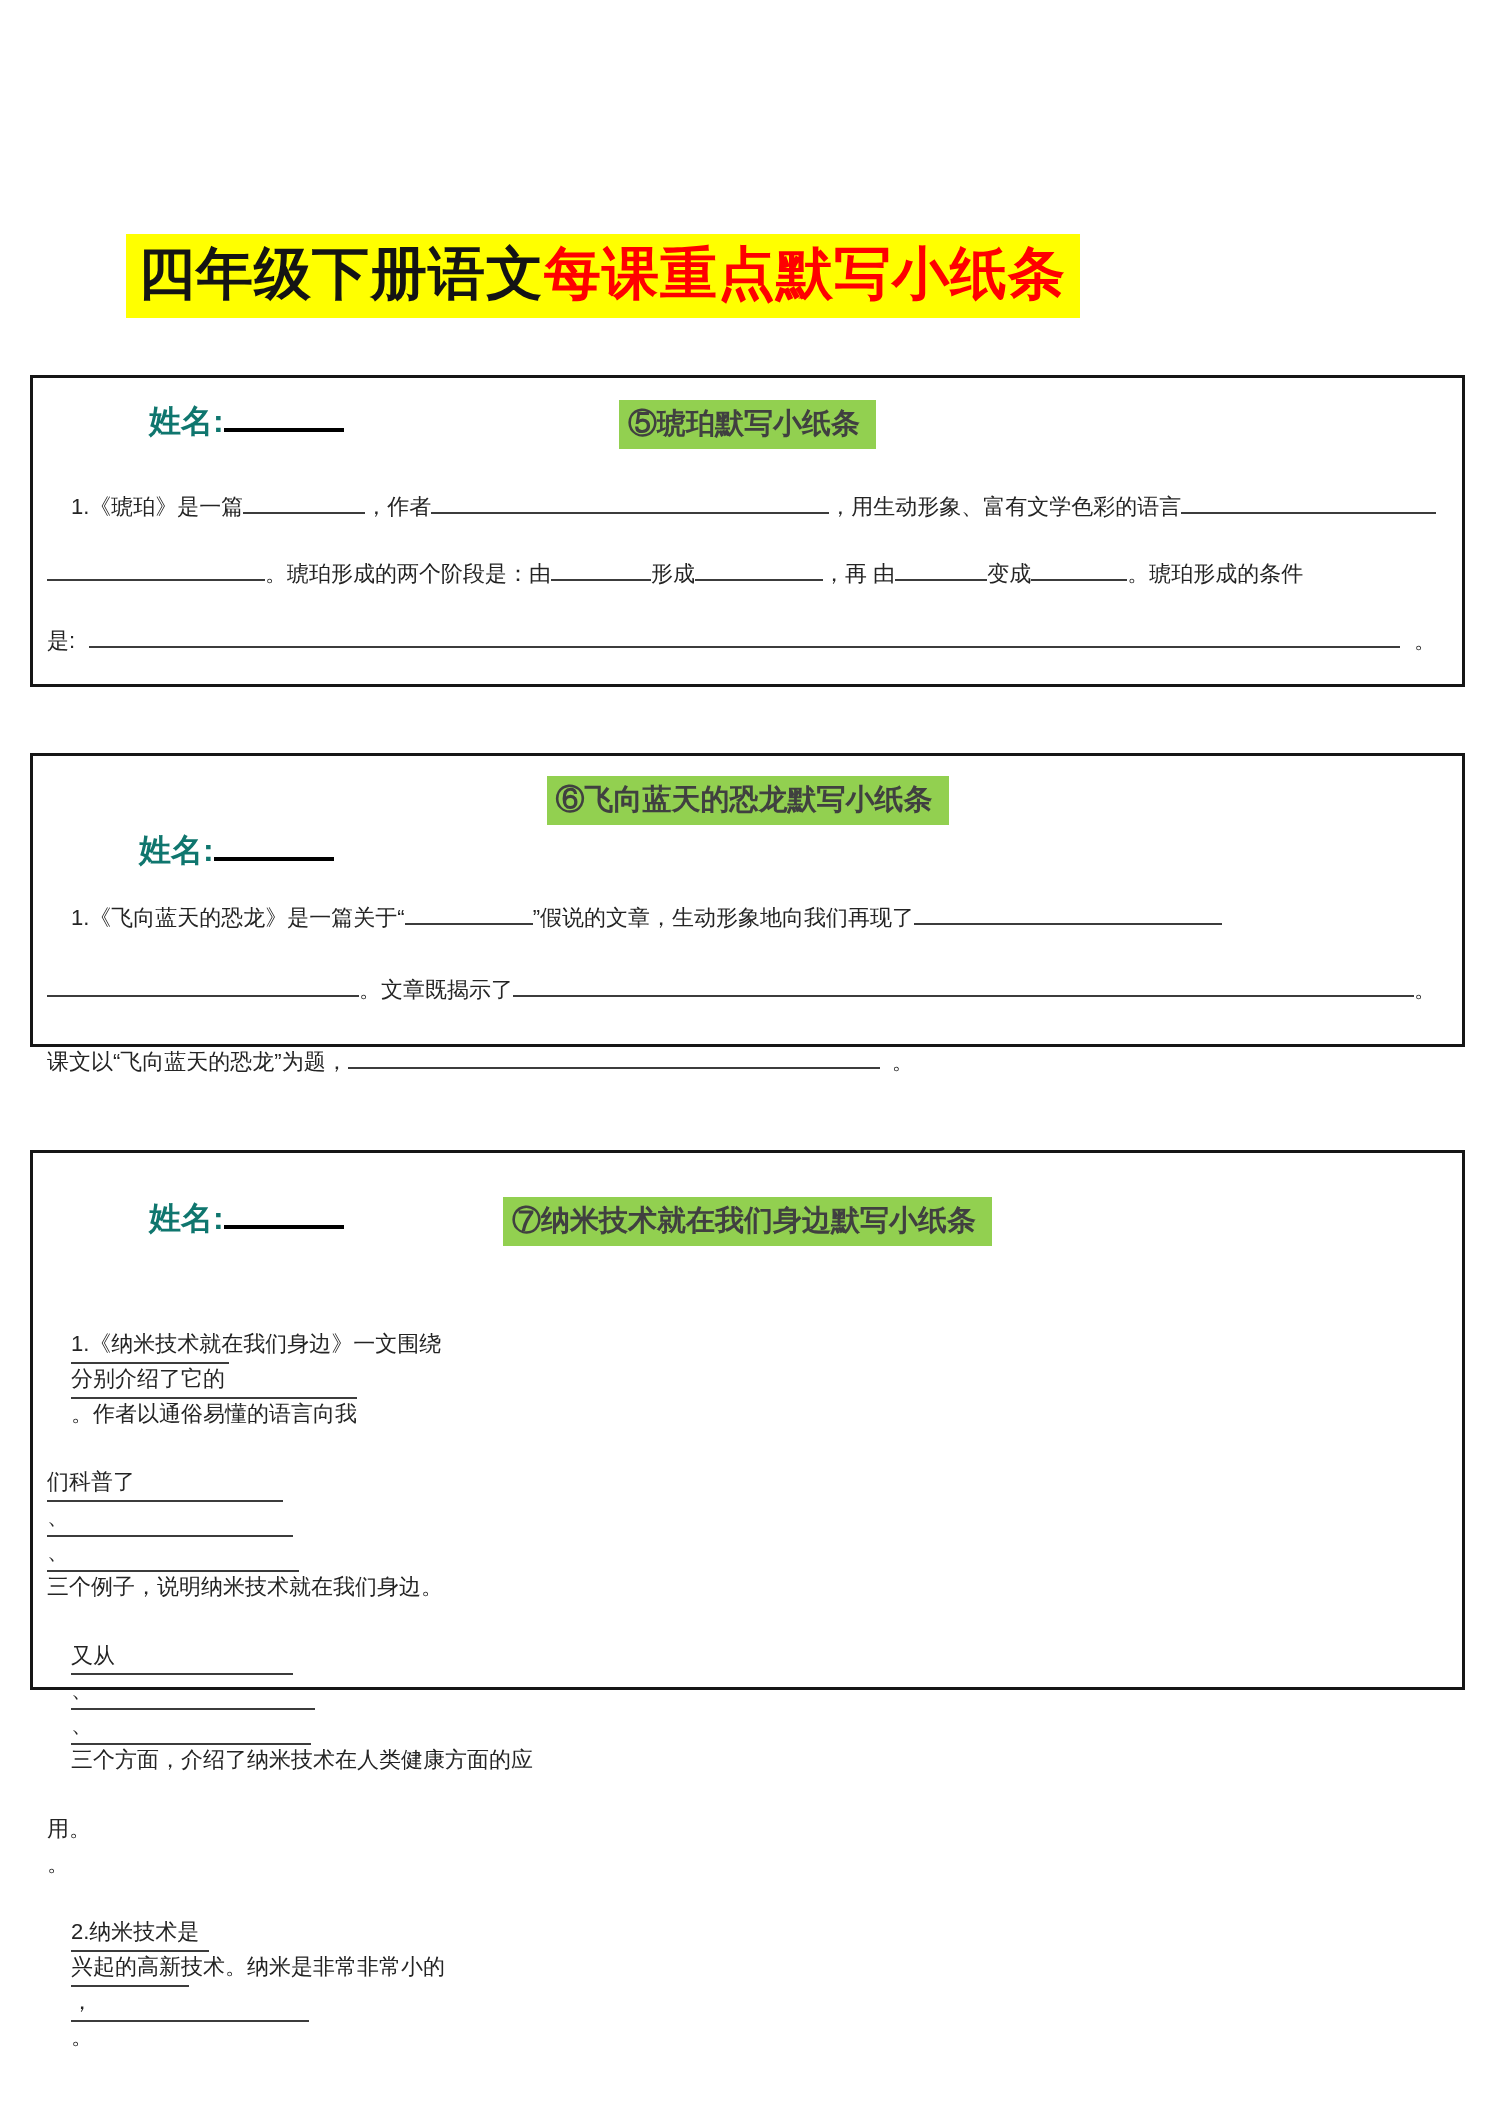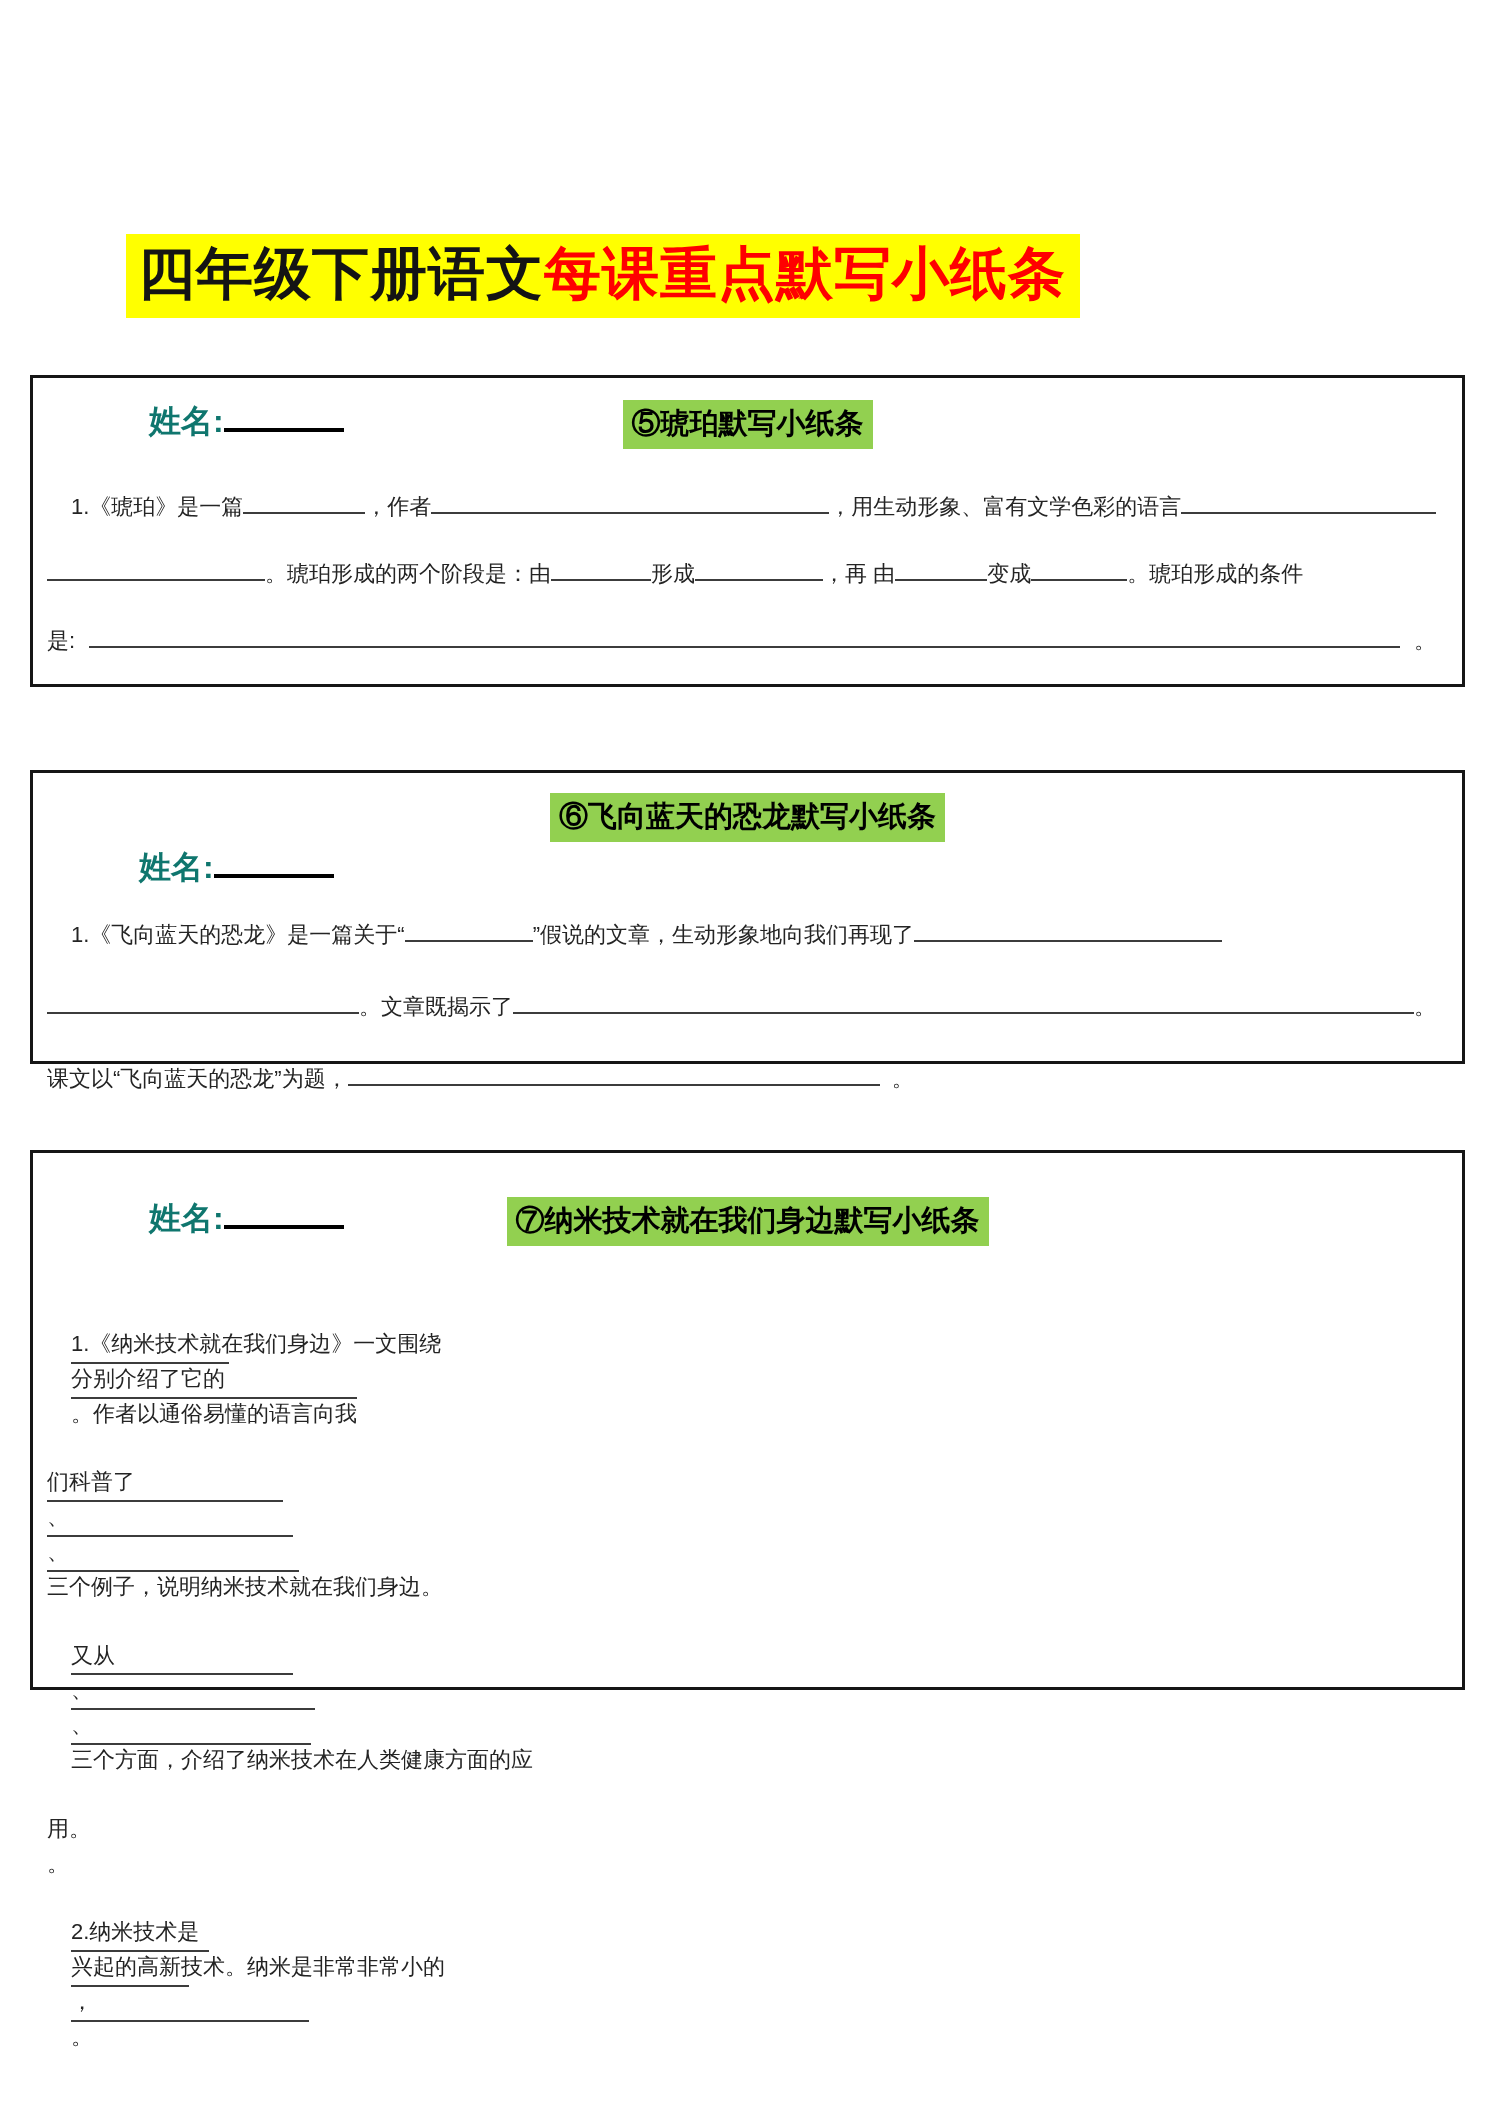--- a/index.html
+++ b/index.html
@@ -16,37 +16,37 @@
     letter-spacing:1px;white-space:nowrap;
   }
   .title-black{color:#141414;}
   .title-red{color:#ff0000;}
   
   .sec{
     position:absolute;left:30px;width:1435px;box-sizing:border-box;
     border:3px solid #161616;background:#fff;
   }
   .sec1{top:375px;height:312px;}
-  .sec2{top:753px;height:294px;margin-top:17px;}
+  .sec2{top:753px;height:294px;}
   .sec3{top:1150px;height:540px;}
   .header-row{position:relative;height:52px;}
   .sec1 .header-row{margin-top:22px;}
   .sec3 .header-row{margin-top:44px;height:58px;}
   .name-group{
     position:absolute;left:116px;top:0;
     font-size:32px;font-weight:bold;color:#0f766e;white-space:pre;
   }
   .name-line{
     display:inline-block;width:120px;height:4px;
     border-bottom:4px solid #000;vertical-align:baseline;
   }
   .heading-wrap{text-align:center;}
   .sec-heading{
-    display:inline-block;background:#92d050;color:#000000;
-    font-size:29px;font-weight:bold;padding:4px 9px 5px 9px;white-space:nowrap;
+    display:inline-block;background:#92d050;color:#404040;
+    font-size:29px;font-weight:bold;padding:4px 16px 5px 9px;white-space:nowrap;
   }
   .sec2 .heading-wrap{margin-top:20px;}
   .sec2 .name-row{position:relative;height:50px;margin-top:4px;}
   
   .body{padding:0 26px 0 14px;}
   .sec1 .body{margin-top:40px;}
   .sec2 .body{margin-top:24px;}
   .sec3 .body{margin-top:74px;}
   .line{
     display:flex;align-items:baseline;

